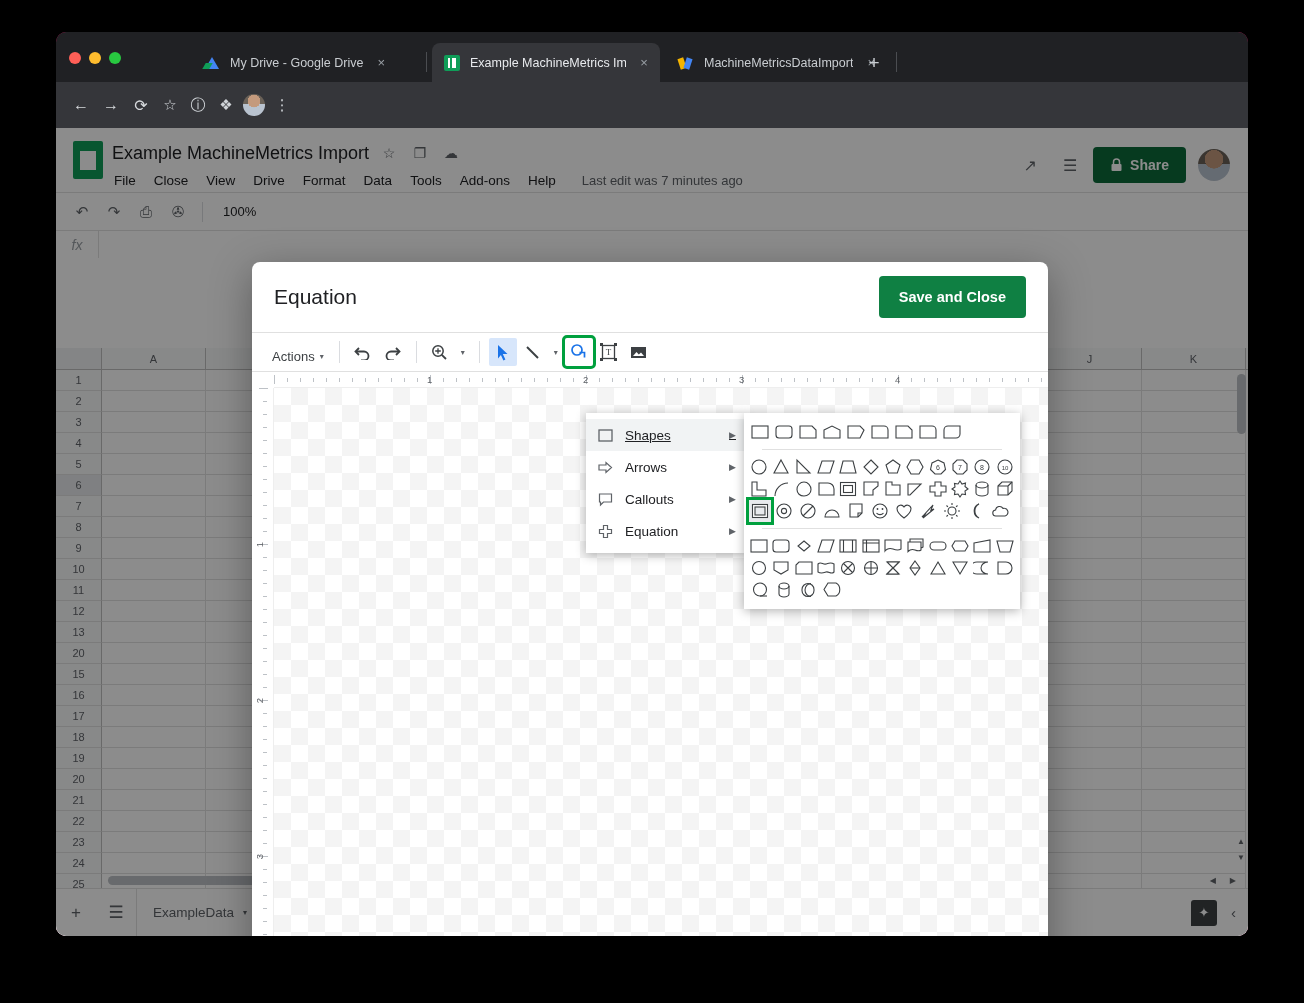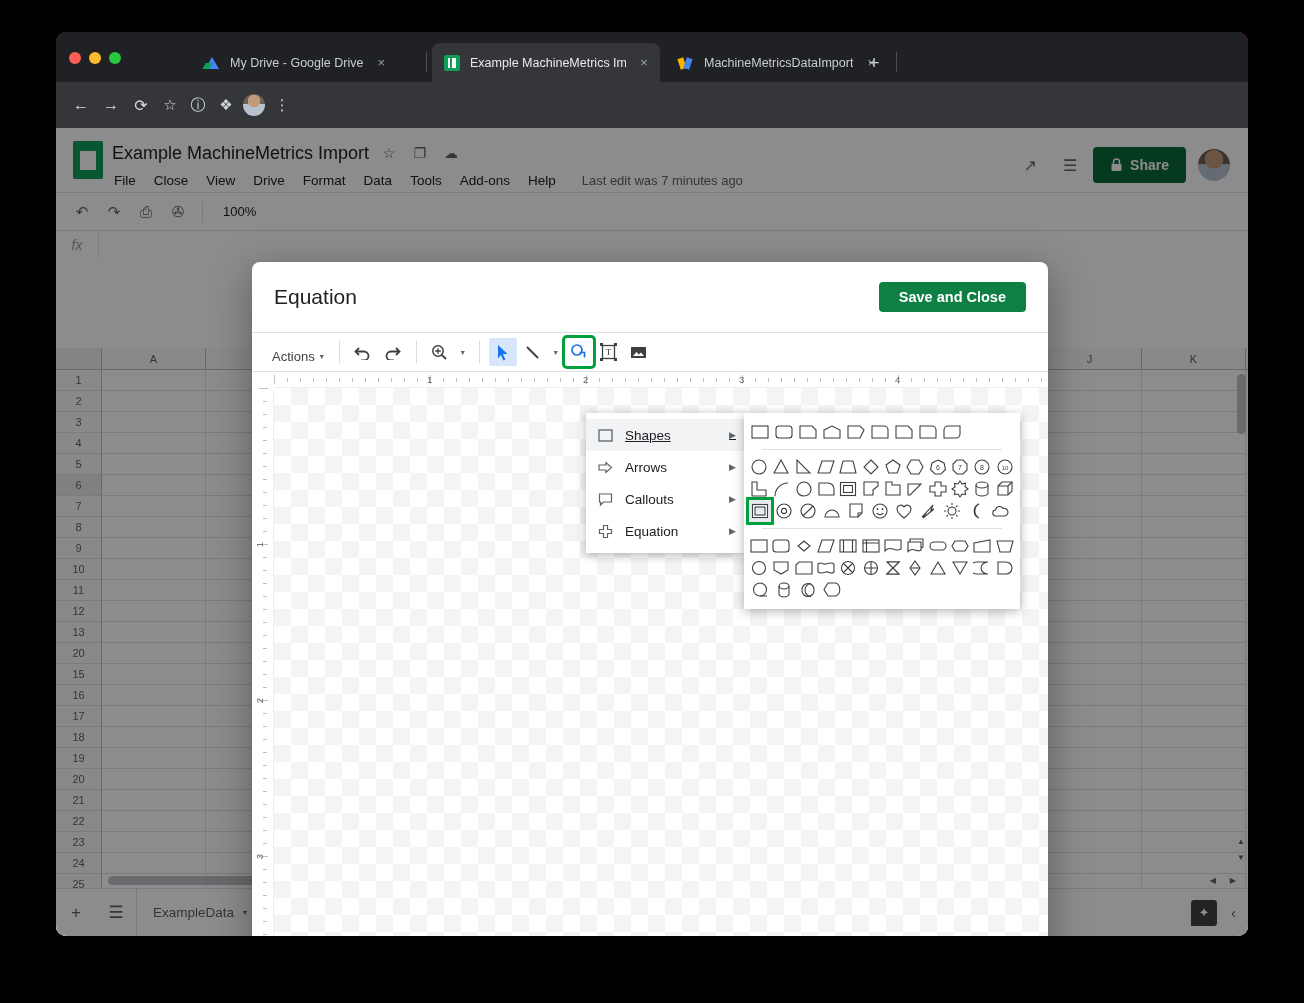--- a/index.html
+++ b/index.html
@@ -145,21 +145,21 @@
   .explore { width:26px; height:26px; background:#3c4043; color:#fff;
      border-radius:3px 3px 3px 0; display:flex; align-items:center;
      justify-content:center; font-size:13px; }
 
   
   .dlg { position:absolute; left:196px; top:134px; width:796px; height:748px;
      background:#fff; border-radius:8px; z-index:60;
      box-shadow:0 10px 40px rgba(0,0,0,.35); display:flex; flex-direction:column; }
   .dlg-head { height:70px; display:flex; align-items:center; padding:0 22px; }
   .dlg-title { font-size:21px; color:#202124; flex:1; }
-  .savebtn { height:30px; background:#0f8043; color:#fff; border-radius:4px;
+  .savebtn { height:42px; background:#0f8043; color:#fff; border-radius:4px;
      padding:0 20px; font-size:14.5px; font-weight:bold; display:flex;
      align-items:center; }
 
   .dlg-tb { height:40px; border-top:1px solid #e0e0e0; border-bottom:1px solid #e0e0e0;
      display:flex; align-items:center; padding:0 14px; gap:2px; position:relative; }
   .dtb-item { height:28px; min-width:28px; display:flex; align-items:center;
      justify-content:center; color:#3c4043; font-size:14px; padding:0 3px; }
   .dtb-item.actions { font-size:13px; gap:5px; padding:0 6px;margin-top:8px; }
   .dtb-item.sel { background:#d7e6fb; border-radius:2px; }
   .dtb-divider { width:1px; height:22px; background:#dadce0; margin:0 7px; }

